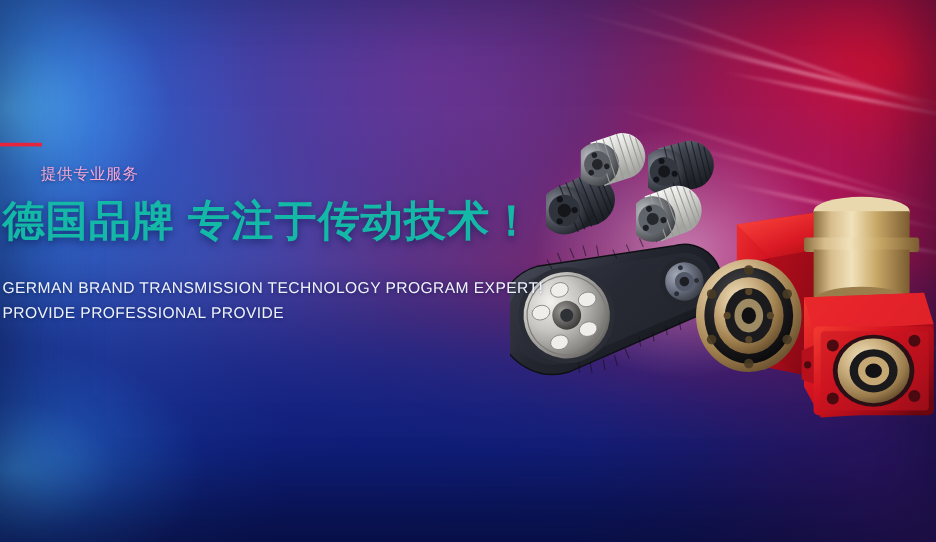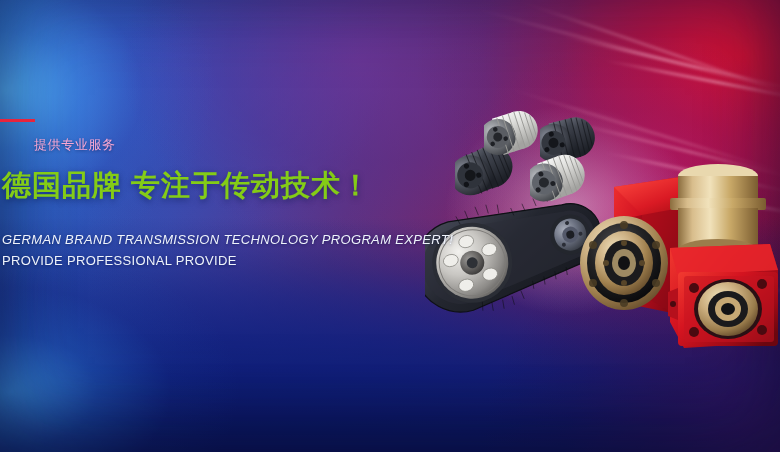--- a/index.html
+++ b/index.html
@@ -183,39 +183,39 @@
     color: #f9a8d4;
     letter-spacing: 0.6px;
     text-shadow: 0 1px 3px rgba(10,20,70,0.55);
     white-space: nowrap;
     margin-left: 32px;
   }
   .headline {
     position: absolute;
     left: 2px;
     top: 168px;
-    font-size: 29px;
+    font-size: 35px;
     line-height: 34px;
     font-weight: bold;
-    color: #84cc16;
+    color: #14b8a6;
     letter-spacing: 1px;
     text-shadow: 0 2px 6px rgba(8,18,70,0.55);
     white-space: nowrap;
   }
   .subline {
     position: absolute;
     left: 2px;
     font-size: 13px;
     line-height: 17px;
     color: #eef3fb;
     letter-spacing: 0.35px;
     text-shadow: 0 1px 3px rgba(10,20,70,0.5);
     white-space: nowrap;
   }
-  .subline.l1 { top: 231px; font-style: italic; }
+  .subline.l1 { top: 231px; }
   .subline.l2 { top: 252px; }
 </style>
 </head>
 <body>
 
 <div id="banner">
 
   <div class="bg-layer bg-base"></div>
   <div class="bg-layer haze-purple2"></div>
   <div class="bg-layer haze-purple"></div>

